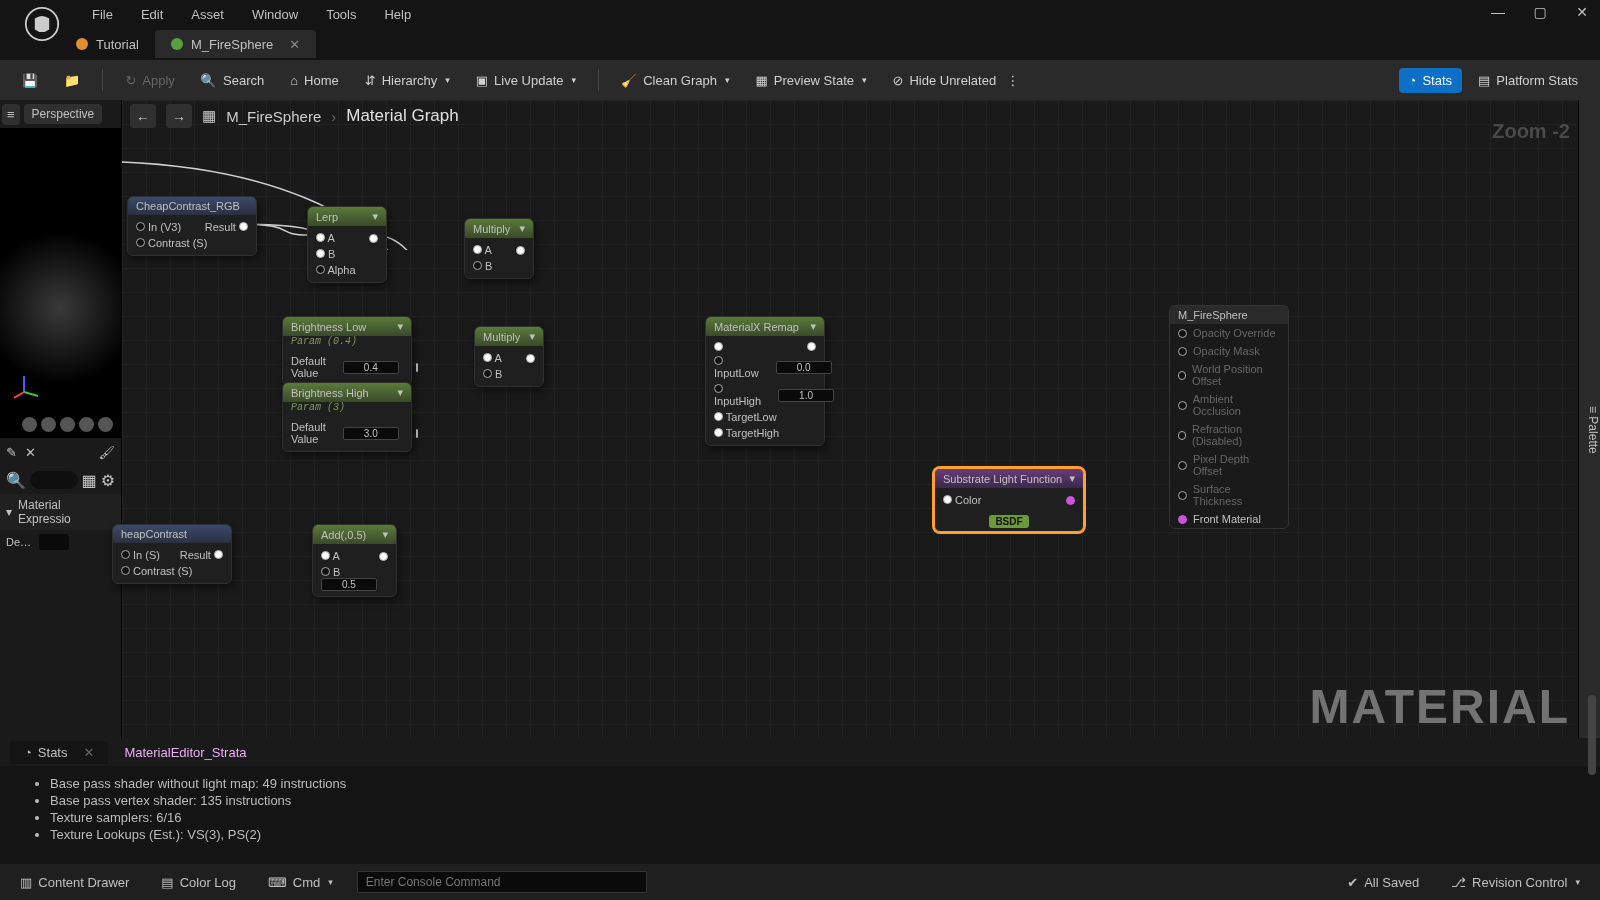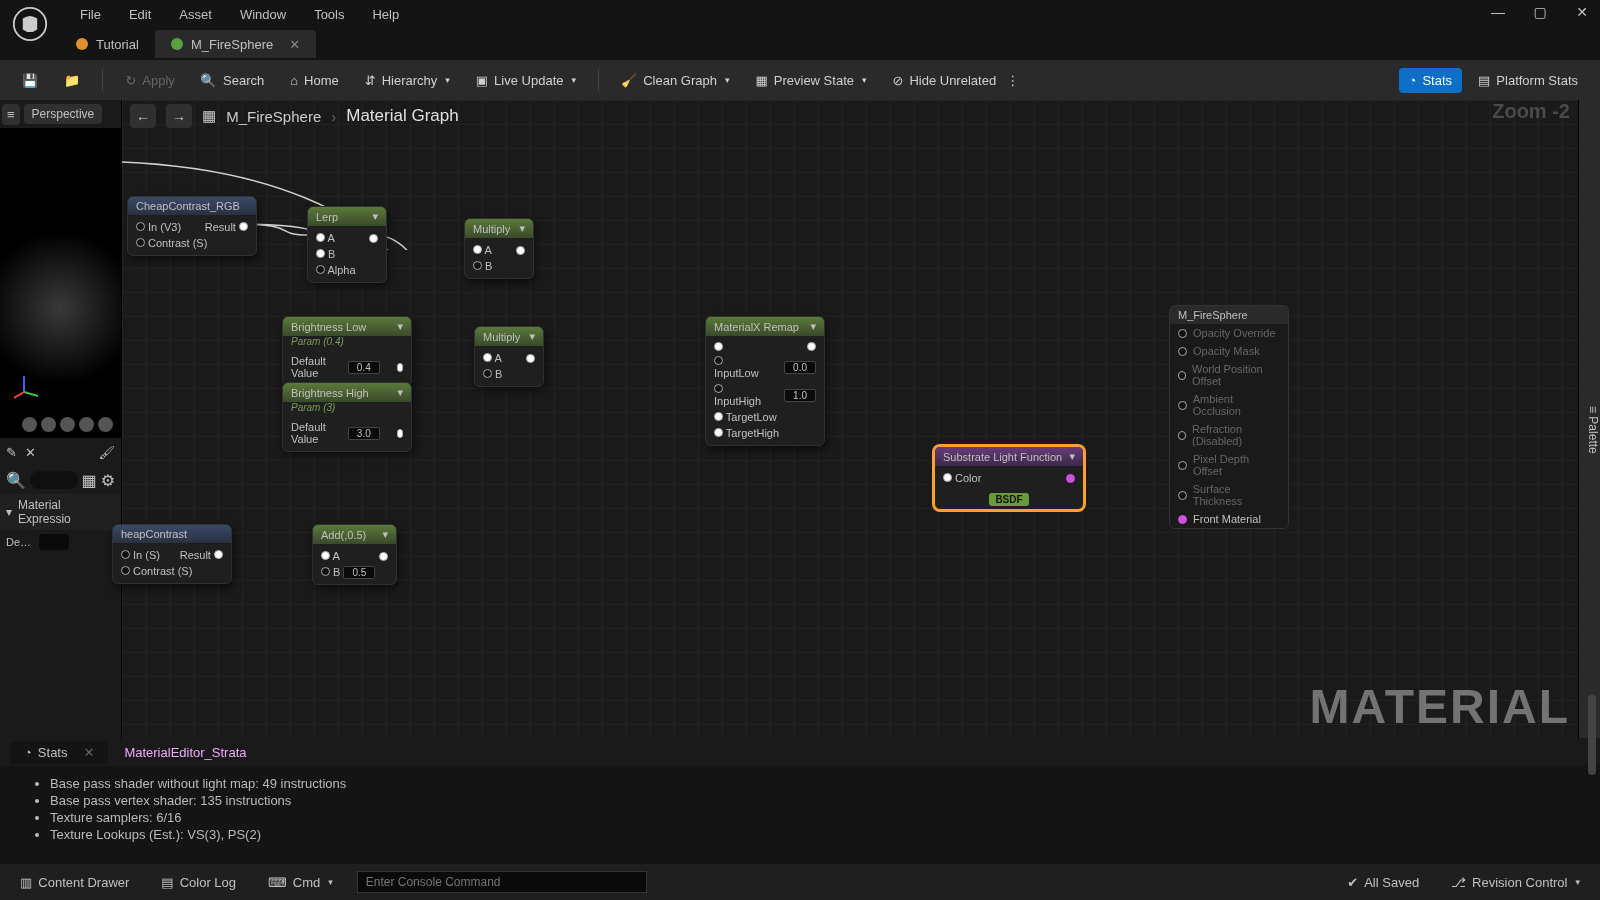--- a/index.html
+++ b/index.html
@@ -1,17 +1,17 @@
 <!DOCTYPE html>
 <html><head>
 <meta charset="utf-8">
 <style>
 * { margin: 0; padding: 0; box-sizing: border-box; font-family: "Segoe UI", Arial, sans-serif; }
 body { width: 1600px; height: 900px; background: #141414; color: #c0c0c0; overflow: hidden; position: relative; }
-.menubar { height: 28px; display: flex; align-items: center; padding: 0 12px; font-size: 13px; }
+.menubar { height: 28px; display: flex; align-items: center; padding: 0 12px; font-size: 13px; margin-left: 12px; }
 .menubar .logo { width: 36px; height: 36px; margin-right: 18px; margin-top: 20px; }
 .menubar .menu-item { padding: 4px 14px; cursor: pointer; }
 .winbtns { position: absolute; right: 6px; top: 4px; display: flex; gap: 18px; font-size: 14px; }
 .winbtns span { width: 24px; text-align: center; cursor: pointer; }
 
 .tabbar { height: 32px; display: flex; align-items: center; padding-left: 60px; font-size: 13px; }
 .tab { height: 28px; display: flex; align-items: center; padding: 0 16px; gap: 8px; border-radius: 4px 4px 0 0; }
 .tab.active { background: #2a2a2a; }
 .tab .dot { width: 12px; height: 12px; border-radius: 6px; }
 .tab .close { margin-left: 8px; color: #888; }
@@ -47,37 +47,37 @@
   linear-gradient(90deg,#262626 1px, transparent 1px);
   background-size: 96px 96px;
 }
 .graph-grid::after{content:"";position:absolute;inset:0;background-image:
   linear-gradient(#222 1px, transparent 1px),
   linear-gradient(90deg,#222 1px, transparent 1px);
   background-size:24px 24px;}
 .breadcrumb { position:absolute; top:4px; left:8px; display:flex; align-items:center; gap:10px; font-size:15px; color:#ccc; z-index:5;}
 .breadcrumb .navarr{ background:#303030; width:26px;height:24px; text-align:center; border-radius:4px; line-height:24px; font-size:14px;}
 .breadcrumb .crumb-sep{ color:#666;}
-.zoom-ind { position:absolute; top:0; right:30px; font-size:20px; color:#4a4a4a; font-weight:600;}
+.zoom-ind { position:absolute; top:20px; right:30px; font-size:20px; color:#4a4a4a; font-weight:600;}
 .palette-tab { position:absolute; right:0; top:0; bottom:0; width:22px; background:#2a2a2a; writing-mode:vertical-rl; text-align:center; font-size:12px; padding-top:20px; border-left:1px solid #000;}
 .watermark { position:absolute; right:30px; bottom:6px; font-size:48px; font-weight:800; color:#737373; letter-spacing:2px;}
 
 .node { position:absolute; background:#1f1f1f; border:1px solid #303030; border-radius:6px; font-size:11px; box-shadow: 2px 4px 8px rgba(0,0,0,.5);}
 .node .hdr { padding:3px 8px; display:flex; align-items:center; justify-content:space-between; border-radius:5px 5px 0 0;}
 .node .hdr.green{ background:linear-gradient(#5a7a3a,#3a4a2a);}
 .node .hdr.blue{ background:linear-gradient(#3a4a6a,#2a3040);}
 .node .hdr.purple{ background:linear-gradient(#6a3a7a,#3a2a4a);}
-.node.selected { border:1px solid #ffa030; box-shadow:0 0 0 2px #ffa030;}
+.node.selected { border:1px solid #ffa030; box-shadow:0 0 0 2px #ffa030;margin-top:22px;}
 .node .body { padding:4px 8px;}
 .node .row { display:flex; align-items:center; justify-content:space-between; padding:2px 0; gap:17px;}
-.node .sub{ color:#7a9a5a; font-style:italic; font-size:10px; padding:0 8px 2px;}
+.node .sub{ color:#7a9a5a; font-style:italic; font-size:10px; padding:0 8px 2px;font-family:Liberation Mono, monospace;}
 .pin { display:inline-block; width:9px;height:9px;border-radius:5px;border:1px solid #aaa; background:#111;}
 .pin.filled{ background:#fff;}
 .pin.purple{ background:#d050e0;border-color:#d050e0;}
-.valbox{ background:#0a0a0a; border:1px solid #444; padding:0 8px; border-radius:2px; font-size:10px;}
+.valbox{ background:#0a0a0a; border:1px solid #444; padding:0 20px; border-radius:2px; font-size:10px;}
 .badge{ display:inline-block; background:#6a9a3a; color:#111; padding:1px 6px; border-radius:3px; font-size:10px; font-weight:bold; margin:3px auto;}
 
 .output-node { position:absolute; background:#1a1a1a; border:1px solid #333; border-radius:6px; font-size:11px;}
 .output-node .hdr{ background:#2a2a2a; padding:3px 8px;}
 .output-node .row{ padding:3px 8px; color:#666; display:flex; align-items:center; gap:6px;}
 .output-node .row.active{ color:#c0c0c0;}
 
 svg.wires { position:absolute; inset:0; pointer-events:none;}
 svg.wires path{ stroke:#d0d0d0; stroke-width:1.5; fill:none;}
 svg.wires path.purple{ stroke:#c040d0;}

